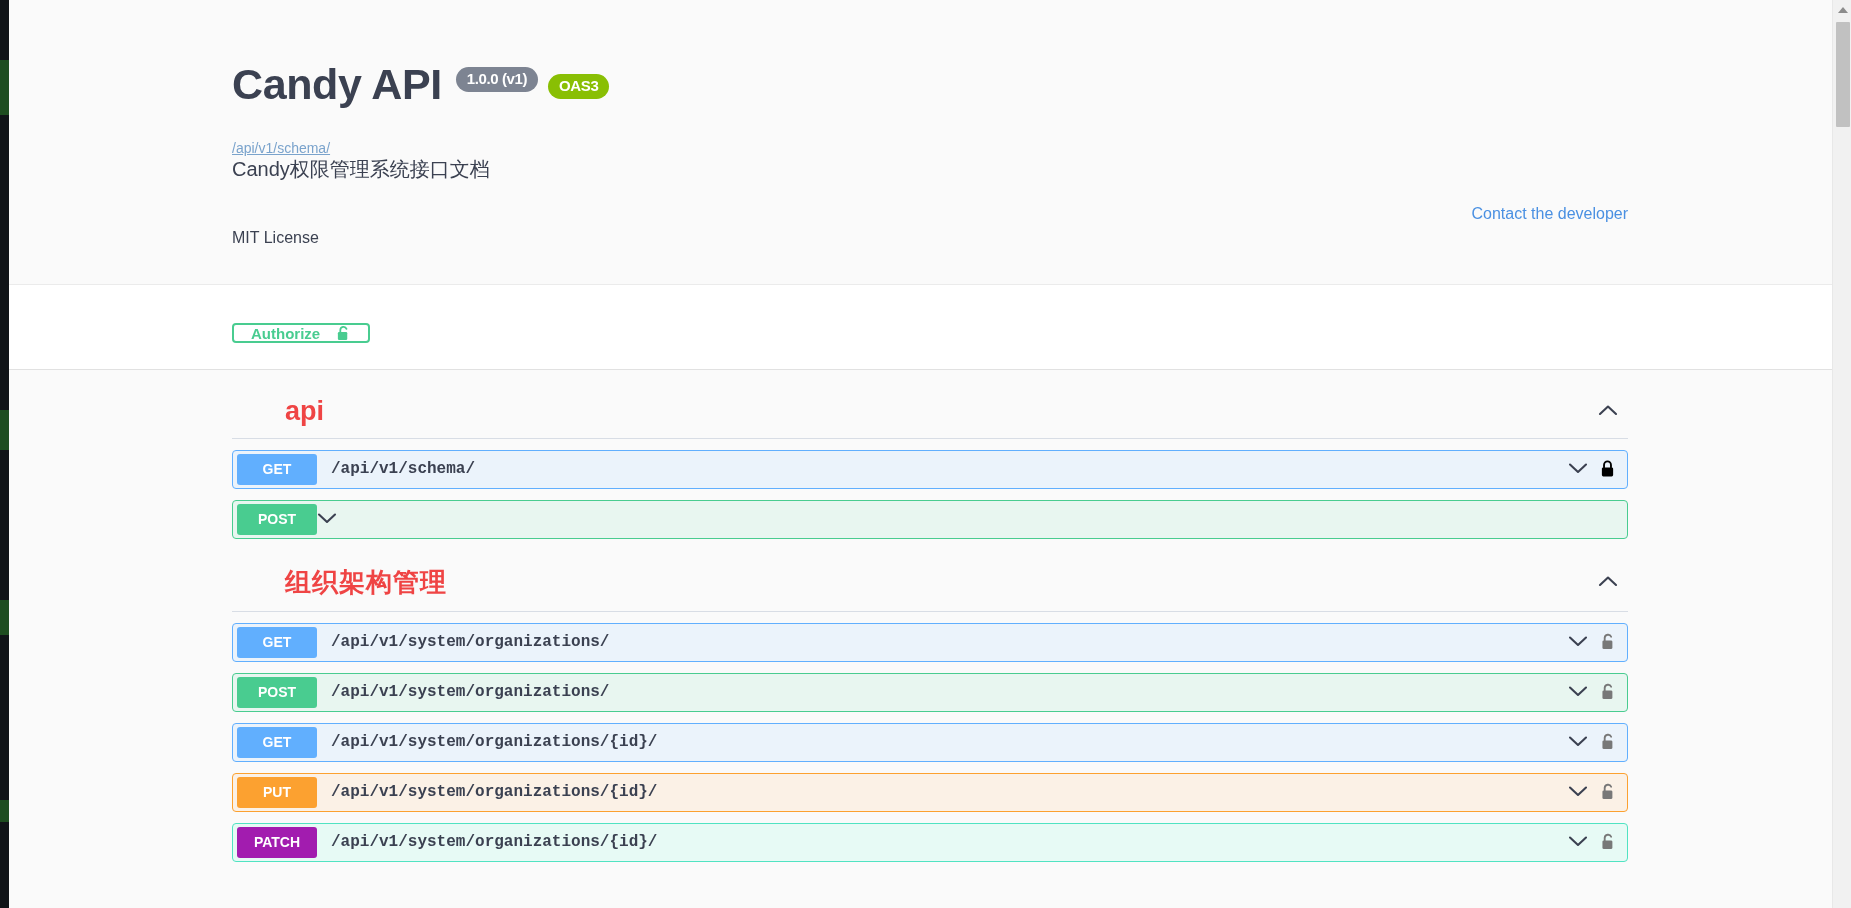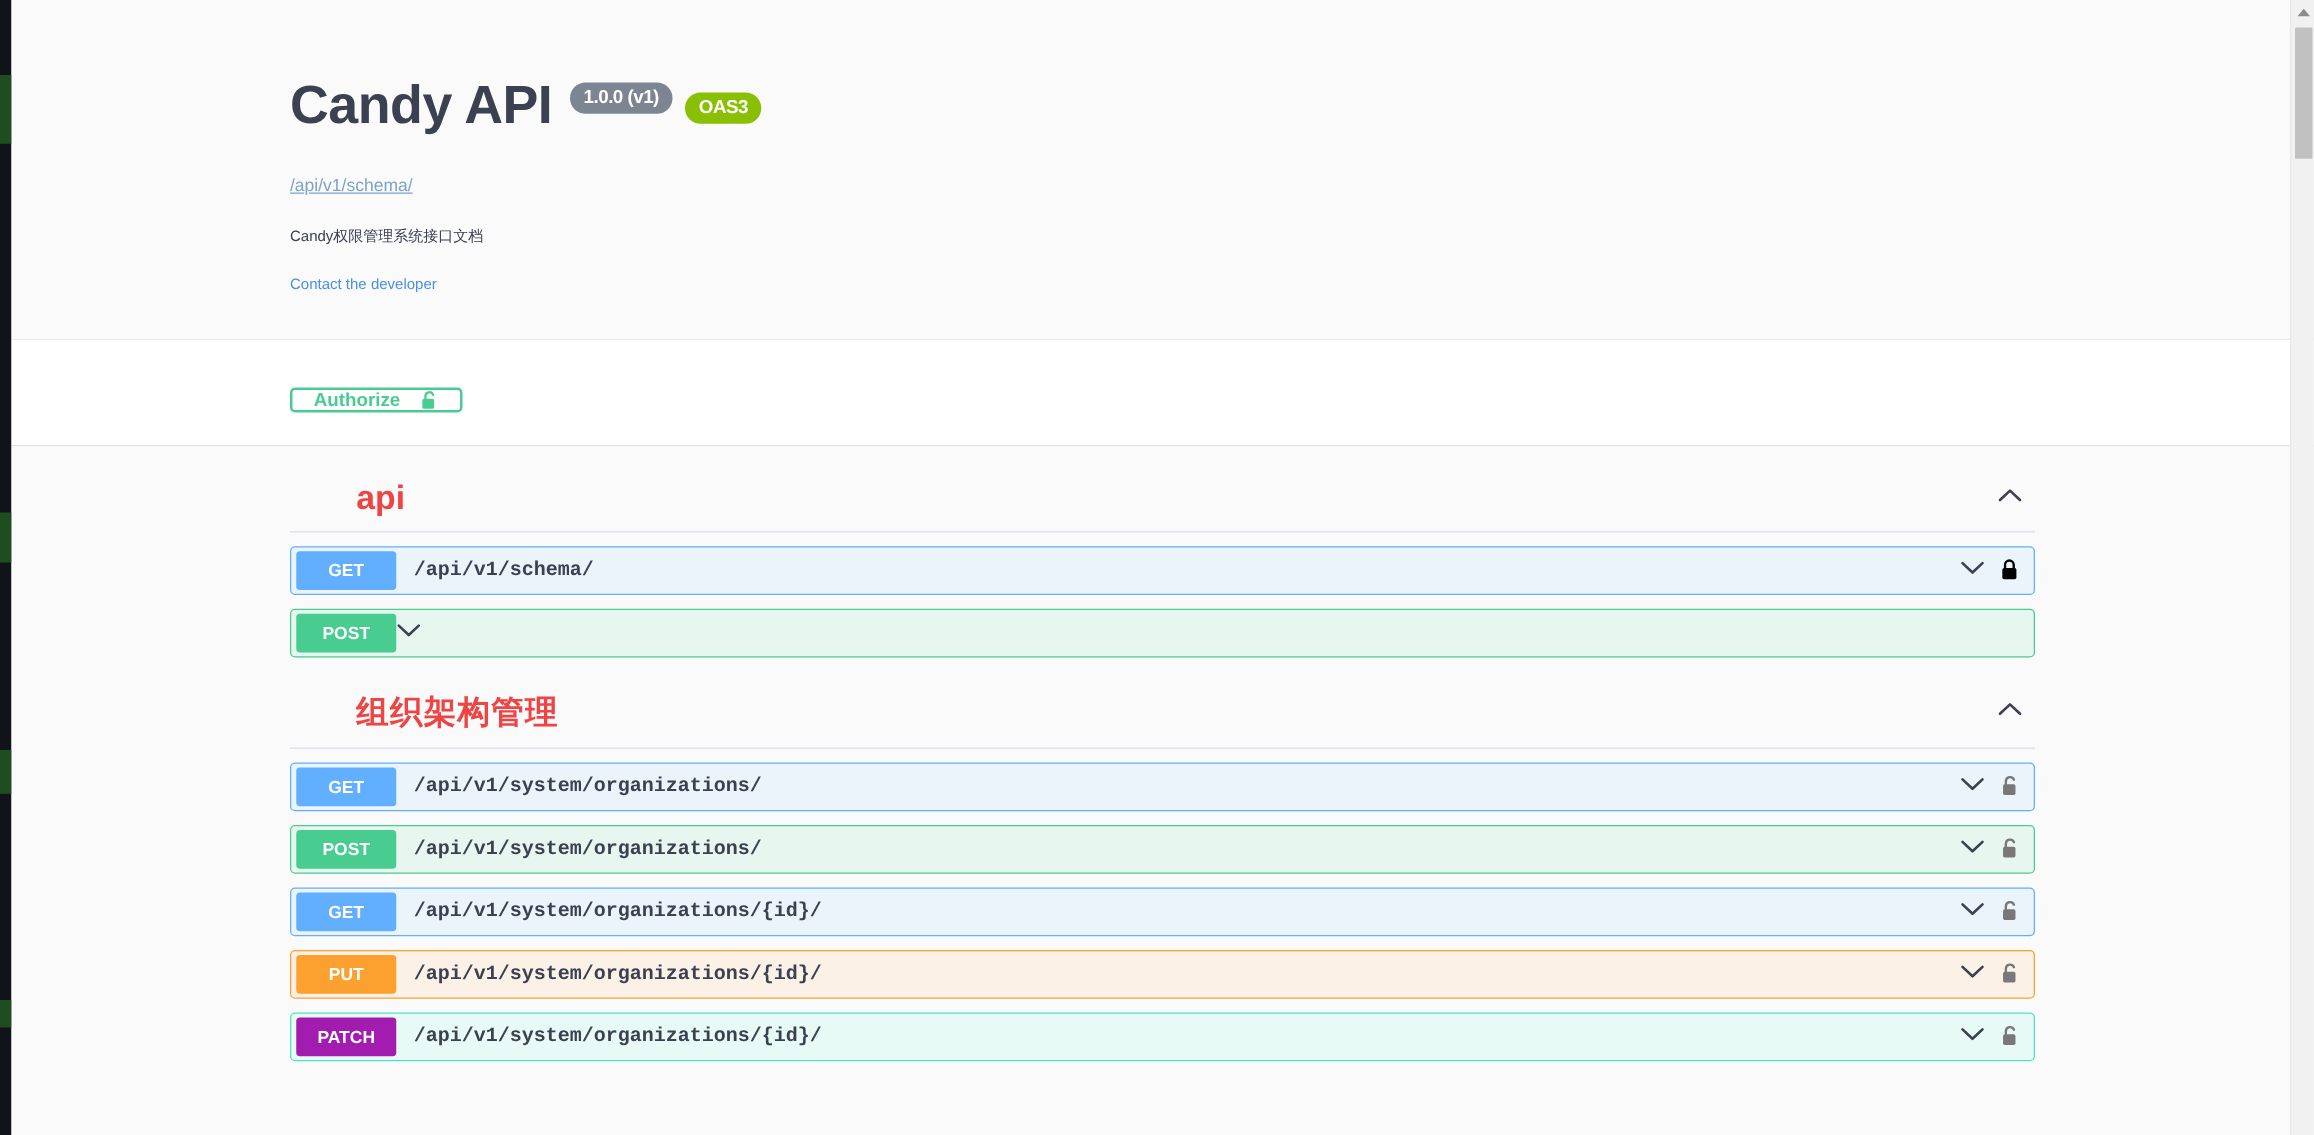--- a/index.html
+++ b/index.html
@@ -113,30 +113,30 @@
     text-align: center;
   }
   .schema-link {
     display: block;
     margin-top: 4px;
     font-size: 14px;
     color: #7aa3cc;
     text-decoration: underline;
   }
   .description {
-    margin-top: 25px;
-    font-size: 12px;
+    font-size: 20px;
     color: #3b4151;
   }
   .contact-link {
     display: block;
     margin-top: 22px;
-    font-size: 12px;
+    font-size: 16px;
     color: #4a90e2;
     text-decoration: none;
+    text-align: right;
   }
   .license {
     margin-top: 6px;
     font-size: 16px;
     color: #3b4151;
   }
 
   .topinfo-spacer { height: 37px; }
 
   
@@ -289,20 +289,21 @@
     <div class="topinfo">
       <div class="inner">
         <div class="title-row">
           <h1 class="api-title">
             <span>Candy API</span><span class="badge-version">1.0.0 (v1)</span><span class="badge-oas">OAS3</span>
           </h1>
         </div>
         <a class="schema-link" href="#">/api/v1/schema/</a>
         <div class="description">Candy权限管理系统接口文档</div>
         <a class="contact-link" href="#">Contact the developer</a>
+        <div class="license">MIT License</div>
       </div>
       <div class="topinfo-spacer"></div>
     </div>
 
     <div class="scheme-band">
       <div class="scheme-inner">
         <div class="auth-wrap">
           <button class="authorize-btn">
             <span>Authorize</span>
             <span>

